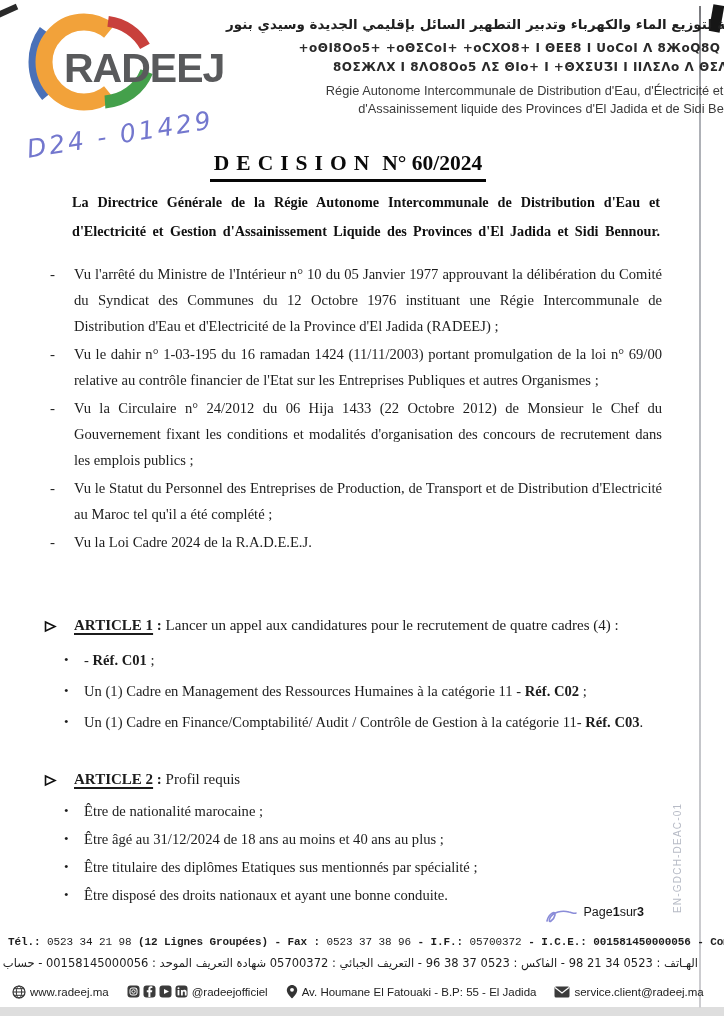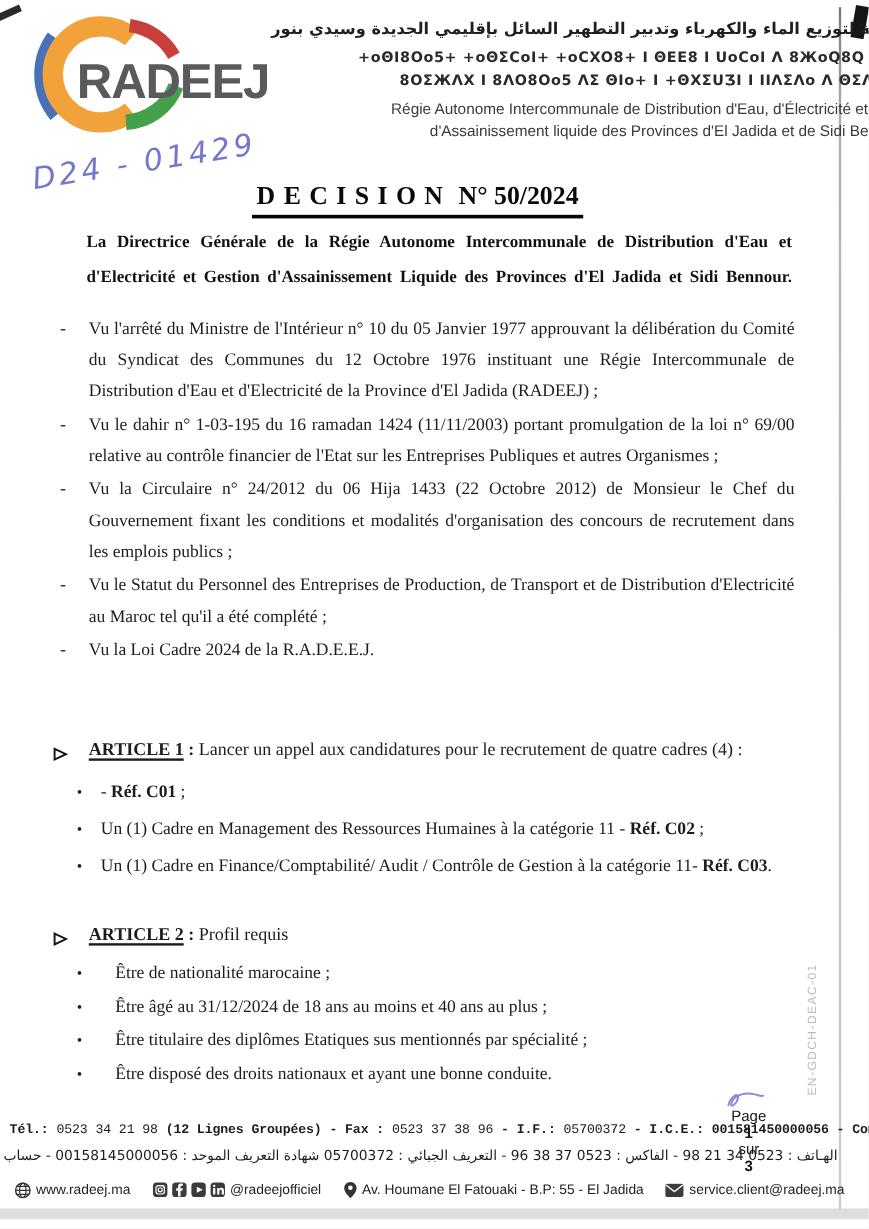--- a/index.html
+++ b/index.html
@@ -44,49 +44,49 @@
   
   .vu-list{position:absolute;left:50px;top:261px;width:612px;}
   .vu-item{display:flex;margin-bottom:2px;}
   .vu-dash{flex:none;width:24px;font-size:15px;line-height:26px;}
   .vu-text{flex:1;font-size:14.6px;line-height:26px;text-align:justify;}
   
   .decide{position:absolute;left:20px;right:48px;top:583px;text-align:center;}
   .decide-line{display:inline-block;border-bottom:2.5px solid #060606;padding:0 6px 2px 6px;
     font-weight:700;font-size:19px;letter-spacing:8px;color:#0a0a0a;}
   
-  .article{position:absolute;left:44px;width:620px;display:flex;align-items:flex-end;font-size:15px;}
+  .article{position:absolute;left:44px;width:620px;display:flex;align-items:center;font-size:15px;}
   .article .marker{flex:none;width:30px;position:relative;top:1px;}
   .article-label{font-weight:700;text-decoration:underline;text-underline-offset:3px;text-decoration-thickness:1.5px;}
   .article-sep{font-weight:700;}
   .a1{top:617px;}
   .a2{top:771px;}
   .article-text{font-weight:400;}
   .article-text-bold{font-weight:400;}
   .bullets{position:absolute;left:64px;width:598px;}
   .b1{top:647px;}
   .b2{top:797px;}
   .b-item{display:flex;}
   .b1 .b-item{margin-bottom:5px;}
   .b-dot{flex:none;width:20px;font-size:13px;line-height:26px;}
   .b-text{flex:1;font-size:14.6px;line-height:26px;text-align:justify;}
-  .b2 .b-text{line-height:28px;margin-left:12px;}
+  .b2 .b-text{line-height:28px;}
   .b2 .b-dot{line-height:28px;}
   .ref{font-weight:700;}
   
   .side-code{
     position:absolute;left:672px;top:779px;height:134px;
     writing-mode:vertical-rl;transform:rotate(180deg);
     font-family:"Liberation Sans",sans-serif;font-size:10px;letter-spacing:1.2px;
     color:#b7bbc6;white-space:nowrap;
   }
   
   .page-indicator{position:absolute;right:80px;top:901px;
     font-family:"Liberation Sans",sans-serif;font-size:12.5px;color:#161616;
-    display:flex;align-items:center;flex-direction:column;}
+    display:flex;align-items:center;}
   .pi-bold{font-weight:700;}
   .pi-scribble{margin-right:6px;position:relative;top:4px;}
   
   .footer-line1{position:absolute;left:8px;top:936px;width:692px;
     font-family:Liberation Mono, monospace;font-size:11px;letter-spacing:-.1px;
     color:#1d1d1d;white-space:nowrap;}
   .footer-line2{position:absolute;left:8px;top:956px;width:690px;direction:rtl;
     font-family:"DejaVu Sans",sans-serif;font-size:11.5px;color:#1d1d1d;white-space:nowrap;text-align:left;}
   .footer-line3{position:absolute;left:12px;top:984px;width:688px;
     font-family:"Liberation Sans",sans-serif;font-size:11.5px;font-weight:400;color:#222;
@@ -125,21 +125,21 @@
         <div>Régie Autonome Intercommunale de Distribution d'Eau, d'Électricité et de Gestion</div>
         <div>d'Assainissement liquide des Provinces d'El Jadida et de Sidi Bennour</div>
       </div>
     </div>
   </div>
 
   <div class="handwritten">D24 - 01429</div>
 
   <div class="title">
     <span class="title-line">
-      <span class="title-word">DECISION</span><span class="title-num">N° 50/2024</span>
+      <span class="title-word">DECISION</span><span class="title-num">N° 60/2024</span>
     </span>
   </div>
 
   <p class="intro">La Directrice Générale de la Régie Autonome Intercommunale de Distribution d'Eau et d'Electricité et Gestion d'Assainissement Liquide des Provinces d'El Jadida et Sidi Bennour.</p>
 
   <div class="vu-list">
     <div class="vu-item">
       <span class="vu-dash">-</span>
       <div class="vu-text">Vu l'arrêté du Ministre de l'Intérieur n° 10 du 05 Janvier 1977 approuvant la délibération du Comité du Syndicat des Communes du 12 Octobre 1976 instituant une Régie Intercommunale de Distribution d'Eau et d'Electricité de la Province d'El Jadida (RADEEJ) ;</div>
     </div>

